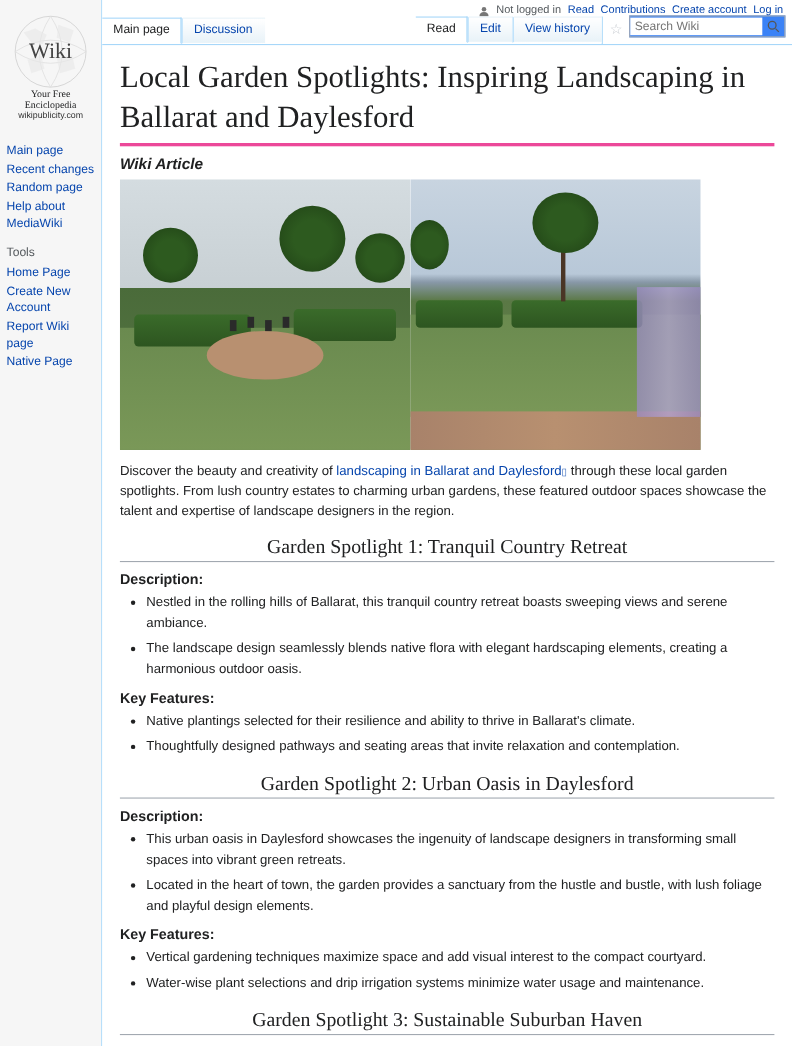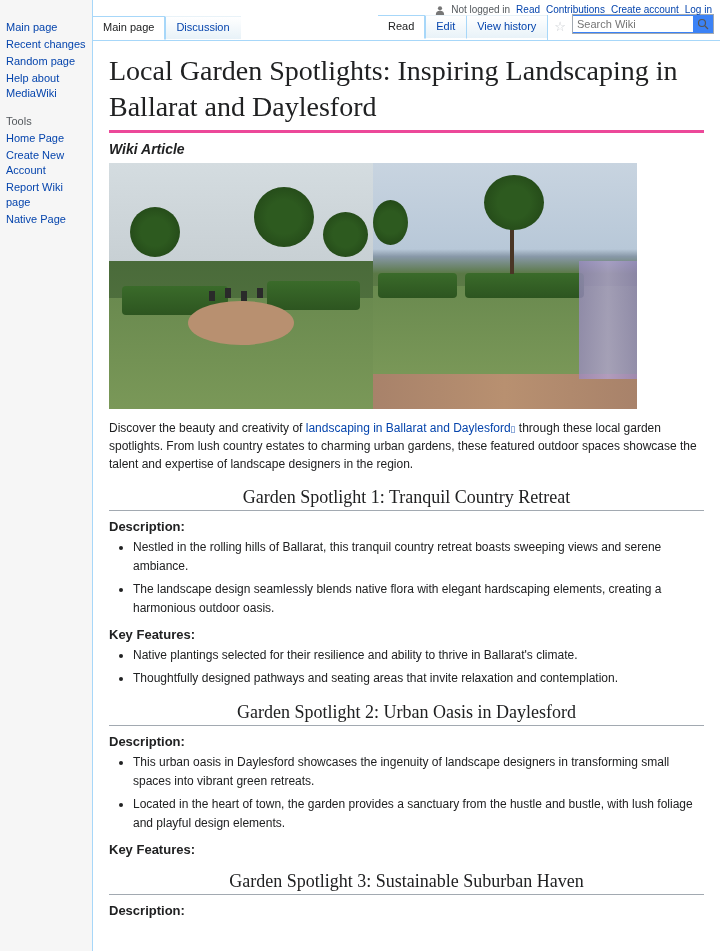--- a/index.html
+++ b/index.html
@@ -68,20 +68,36 @@
   h3.sub { font-size: 13px; font-weight: bold; margin: 8px 0 4px; }
   ul.body-list { margin: 4px 0 4px 24px; }
   ul.body-list li { font-size: 12px; line-height: 1.6; margin: 4px 0; }
 </style>
 </head>
 <body>
 
 <div id="page">
 
   <aside id="sidebar">
+    <div id="logo">
+      <div id="logo-globe">
+        <svg viewBox="0 0 100 100">
+          <circle cx="50" cy="50" r="46" fill="none" stroke="#ccc" stroke-width="1"></circle>
+          <path d="M50 4 Q20 50 50 96 Q80 50 50 4" fill="none" stroke="#ddd" stroke-width="1"></path>
+          <path d="M4 50 Q50 20 96 50 Q50 80 4 50" fill="none" stroke="#ddd" stroke-width="1"></path>
+          <path d="M15 25 L30 20 L45 28 L40 40 L25 38 Z" fill="#e8e8e8" opacity="0.6"></path>
+          <path d="M60 15 L80 22 L75 38 L58 32 Z" fill="#e8e8e8" opacity="0.6"></path>
+          <path d="M20 60 L38 55 L42 72 L25 78 Z" fill="#e8e8e8" opacity="0.6"></path>
+          <path d="M58 58 L78 55 L82 72 L62 78 Z" fill="#e8e8e8" opacity="0.6"></path>
+        </svg>
+        <span id="logo-text">Wiki</span>
+      </div>
+      <div id="logo-sub">Your Free Enciclopedia</div>
+      <div id="logo-url">wikipublicity.com</div>
+    </div>
 
     <div class="side-section">
       <ul class="side-list">
         <li><a href="#">Main page</a></li>
         <li><a href="#">Recent changes</a></li>
         <li><a href="#">Random page</a></li>
         <li><a href="#">Help about MediaWiki</a></li>
       </ul>
     </div>
 
@@ -180,19 +196,23 @@
         <li>Thoughtfully designed pathways and seating areas that invite relaxation and contemplation.</li>
       </ul>
 
       <h2 class="section">Garden Spotlight 2: Urban Oasis in Daylesford</h2>
       <h3 class="sub">Description:</h3>
       <ul class="body-list">
         <li>This urban oasis in Daylesford showcases the ingenuity of landscape designers in transforming small spaces into vibrant green retreats.</li>
         <li>Located in the heart of town, the garden provides a sanctuary from the hustle and bustle, with lush foliage and playful design elements.</li>
       </ul>
       <h3 class="sub">Key Features:</h3>
+      <ul class="body-list">
+        <li>Vertical gardening techniques maximize space and add visual interest to the compact courtyard.</li>
+        <li>Water-wise plant selections and drip irrigation systems minimize water usage and maintenance.</li>
+      </ul>
 
       <h2 class="section">Garden Spotlight 3: Sustainable Suburban Haven</h2>
       <h3 class="sub">Description:</h3>
 
     </div>
   </div>
 </div>
 
 </body></html>

